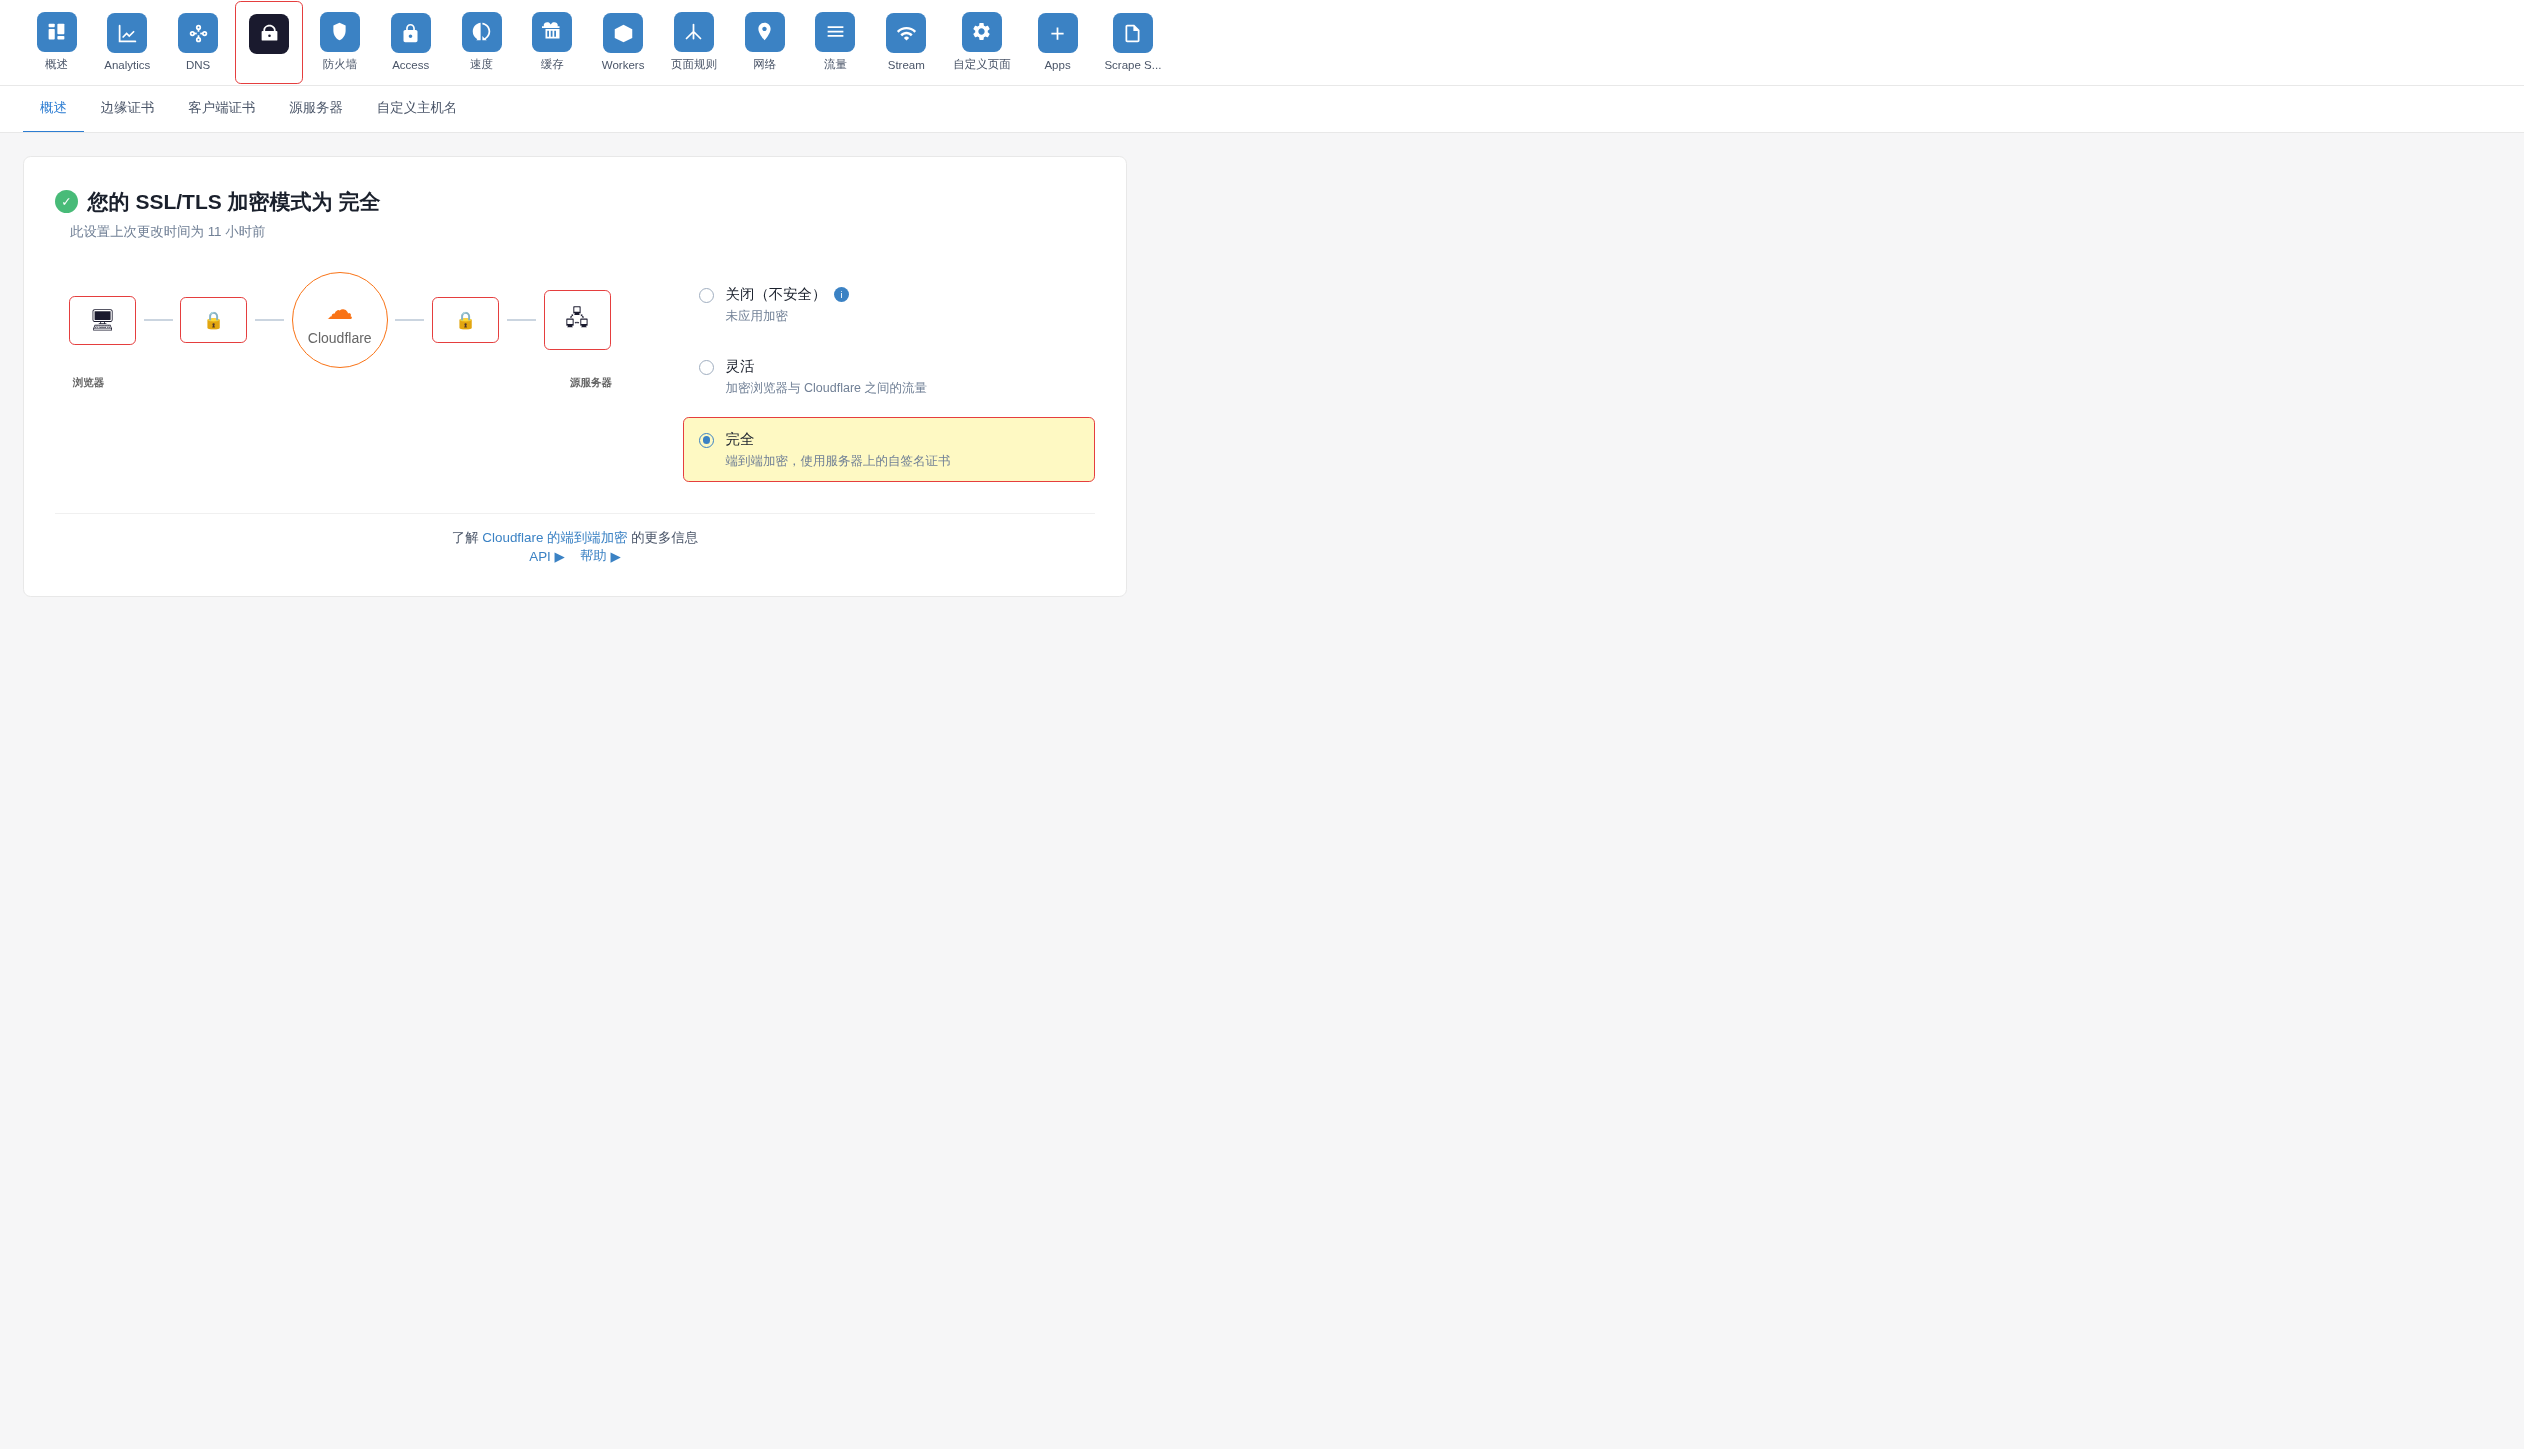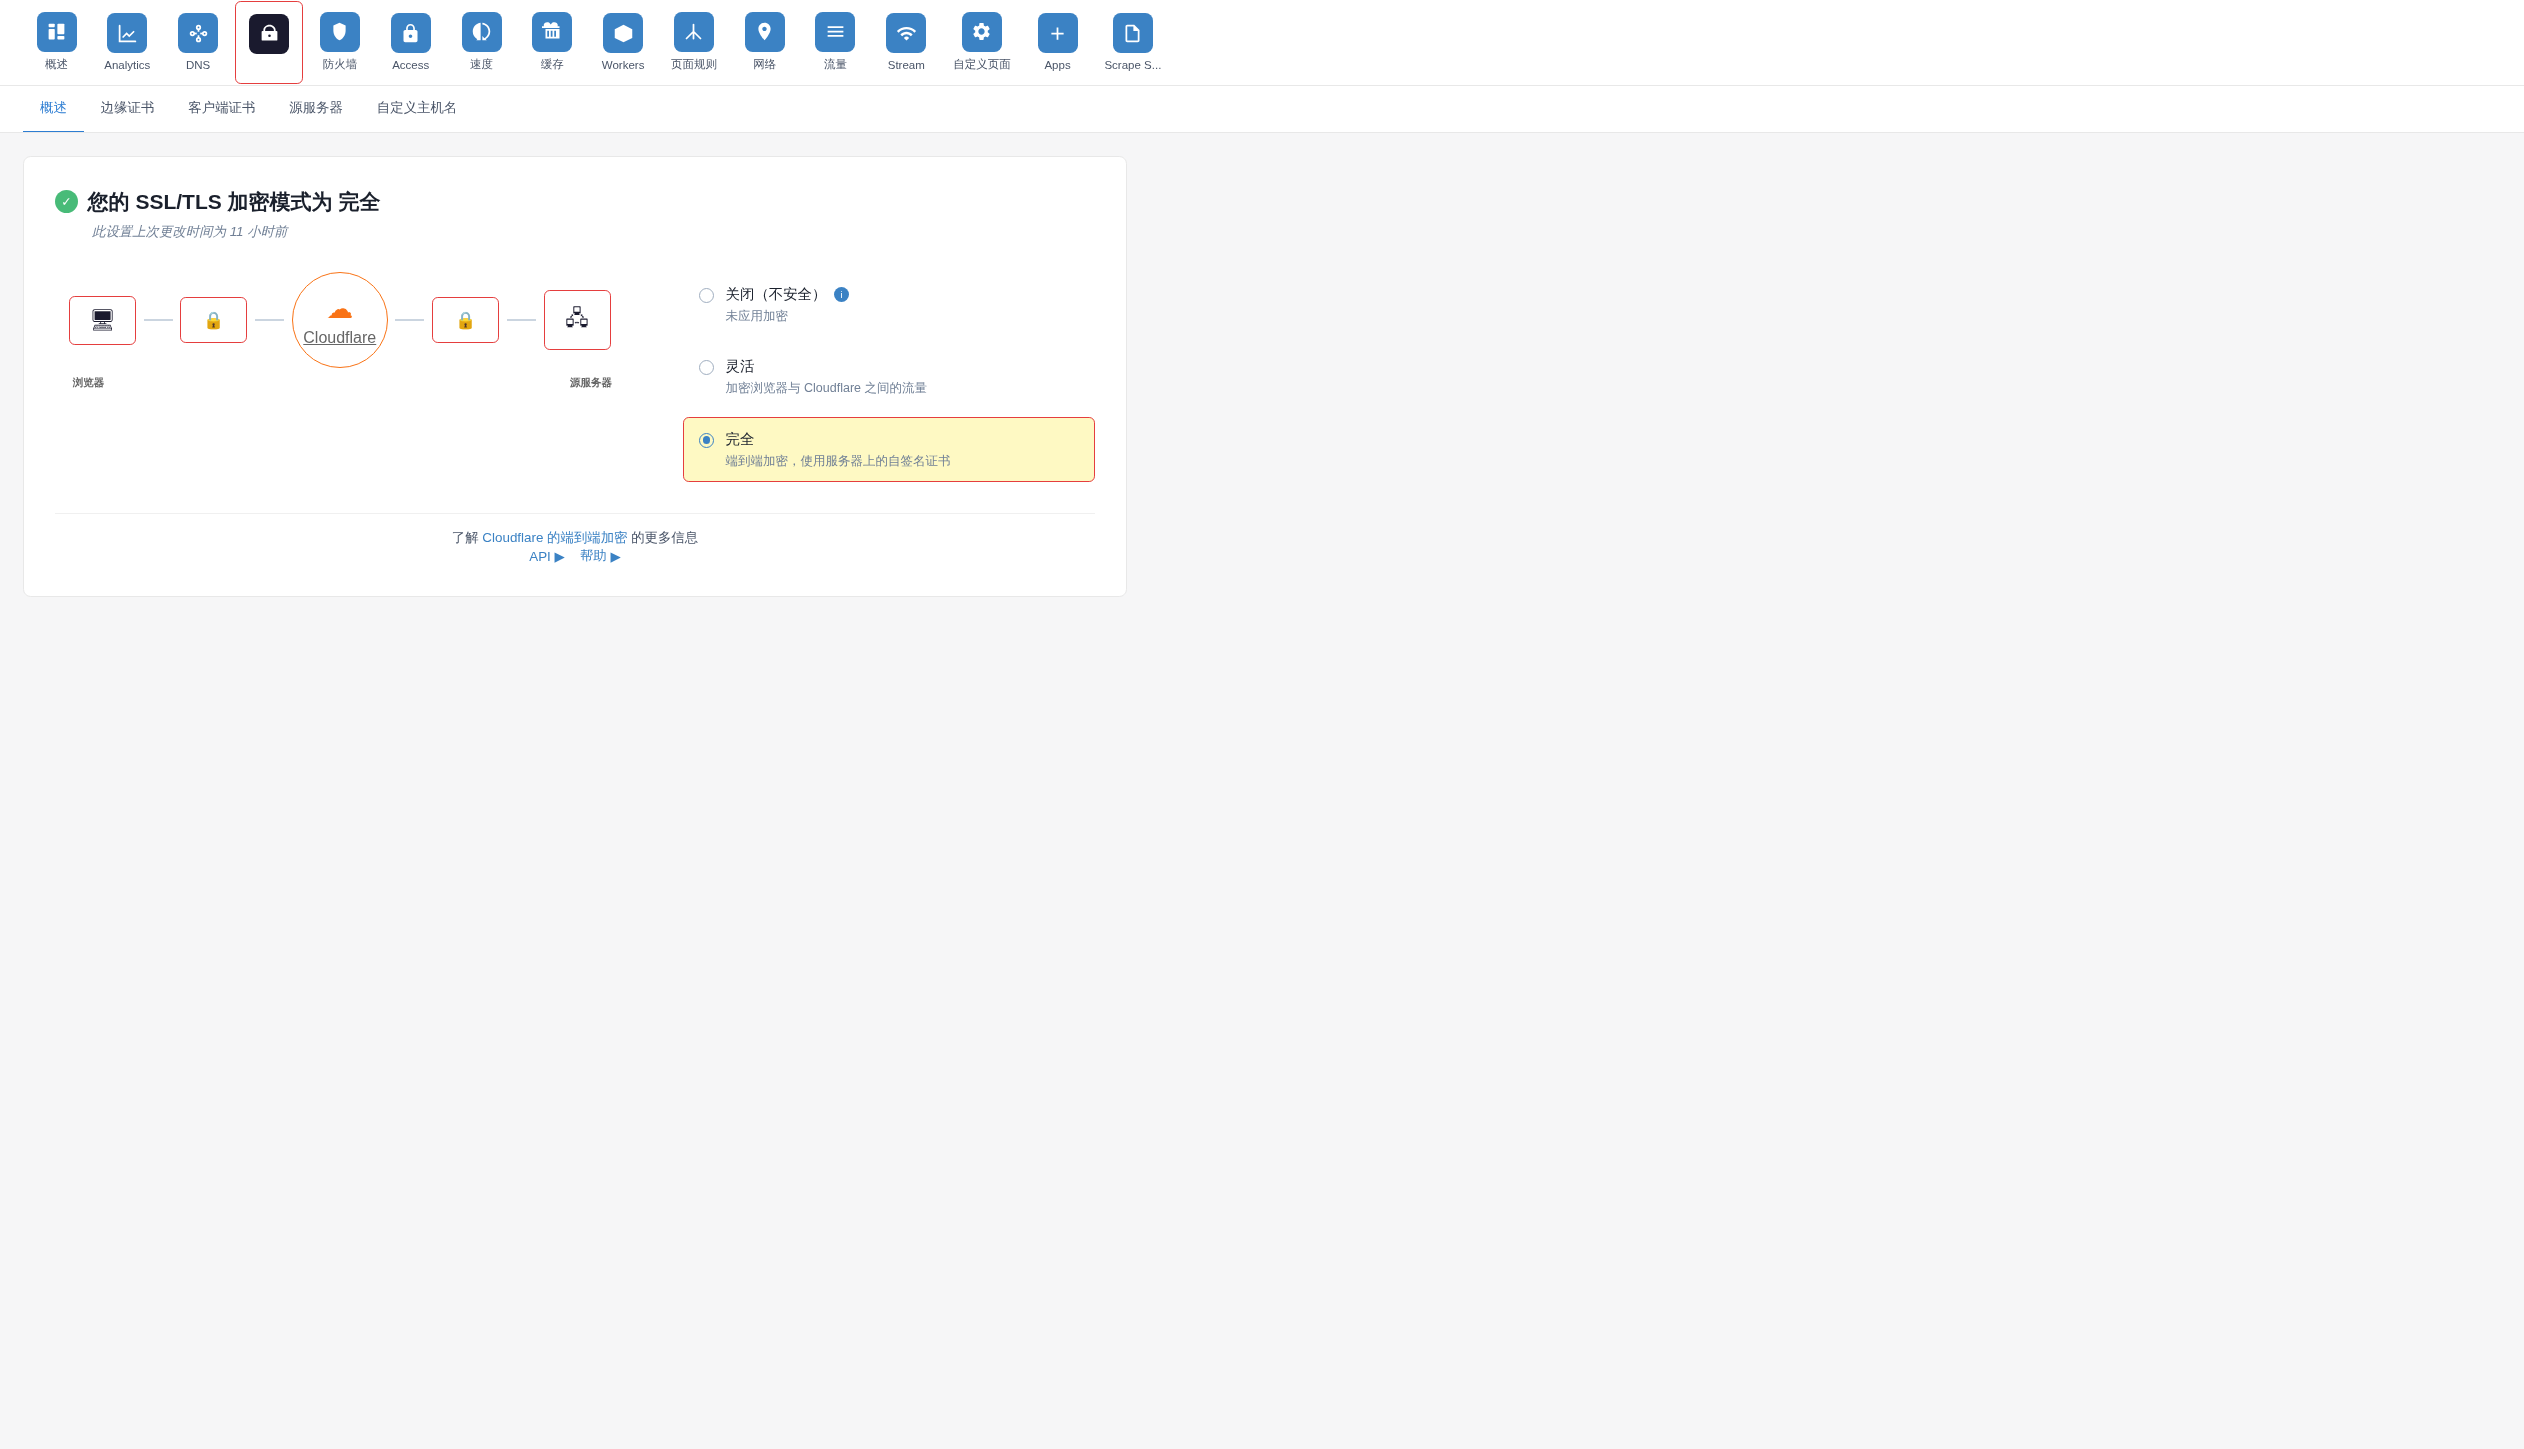--- a/index.html
+++ b/index.html
@@ -101,23 +101,22 @@
 
     .ssl-title {
       font-size: 21px;
       font-weight: 600;
       color: #1a202c;
     }
 
     .ssl-subtitle {
       color: #718096;
       font-size: 13.4px;
-      margin-left: 37px;
+      margin-left: 15px;
       margin-bottom: 31px;
-      font-style: italic;
     }
 
     .check-icon {
       width: 23px;
       height: 23px;
       background: #48bb78;
       border-radius: 50%;
       display: flex;
       align-items: center;
       justify-content: center;
@@ -479,21 +478,21 @@
           </div>
           <div class="connector"></div>
 
           <div class="diagram-box-plain">
             <span style="font-size:17px;color:#48bb78;">🔒</span>
           </div>
           <div class="connector"></div>
 
           <div class="cloudflare-circle">
             <span class="cloud-orange">☁</span>
-            <span style="font-size:16px;color:#666;text-decoration:underline;">Cloudflare</span>
+            <span style="font-size:14px;color:#666;">Cloudflare</span>
           </div>
           <div class="connector"></div>
 
           <div class="diagram-box-plain">
             <span style="font-size:17px;color:#48bb78;">🔒</span>
           </div>
           <div class="connector"></div>
 
           <div class="diagram-box">
             <span style="font-size:21px;">🖧</span>

